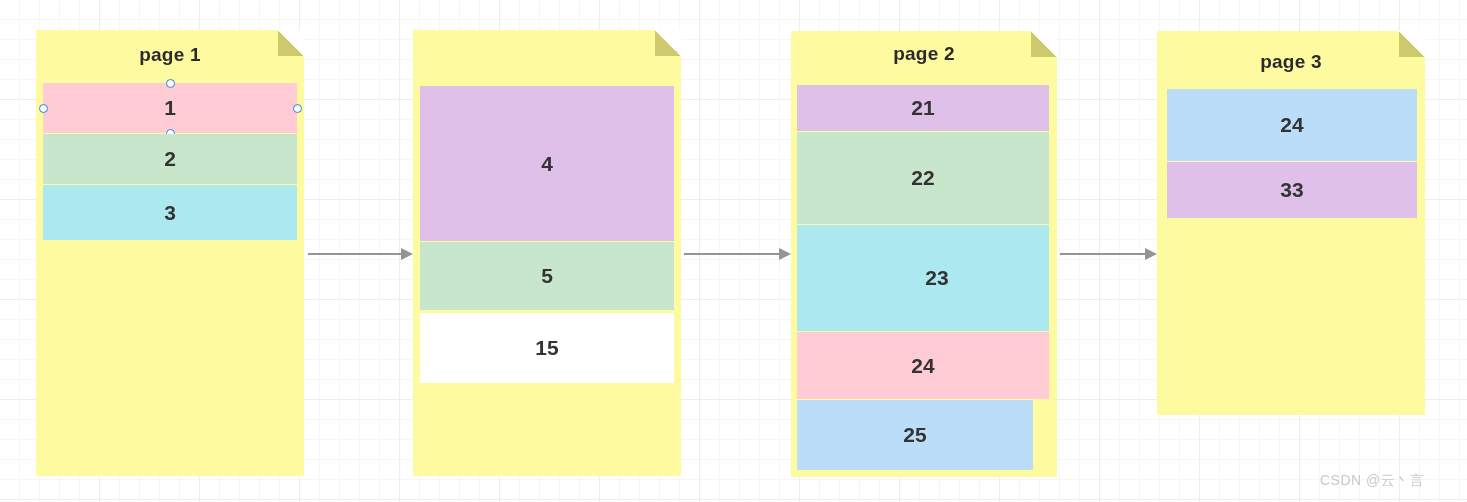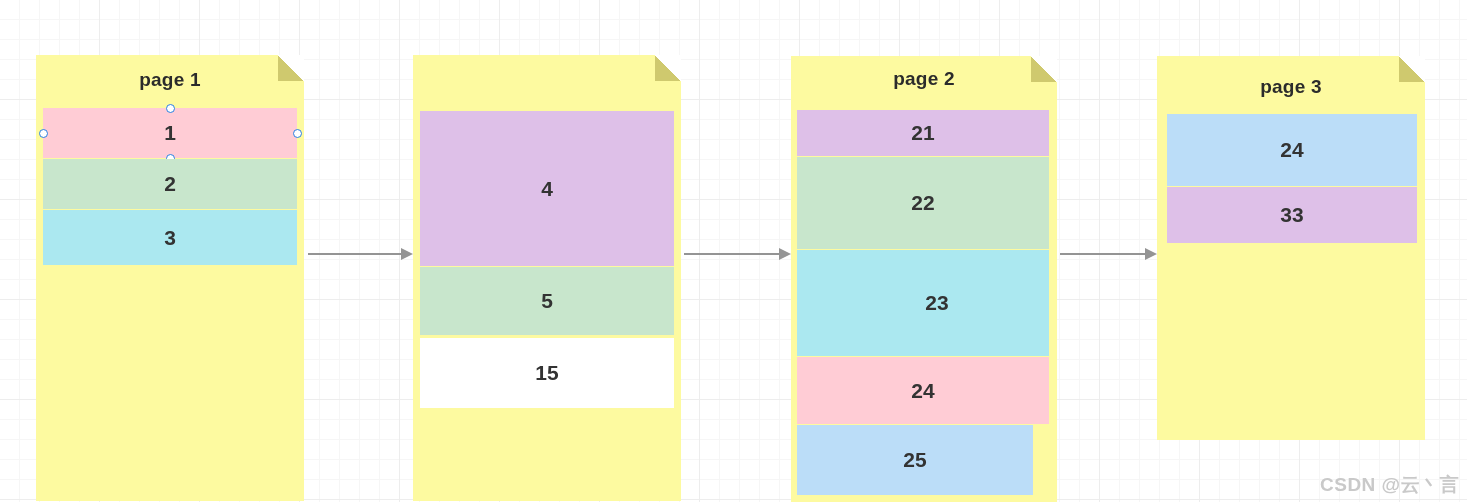--- a/index.html
+++ b/index.html
@@ -28,21 +28,20 @@
       20px 20px,
       20px 20px;
     background-position: -1px -1px, -1px -1px, -1px -1px, -1px -1px;
   }
 
   
   .page {
     position: absolute;
     background: #fdfaa0;
     box-sizing: border-box;
-    margin-top: 25px;
   }
   .page-fold {
     position: absolute;
     top: 0;
     right: 0;
     width: 26px;
     height: 26px;
     background: linear-gradient(
       to bottom left,
       #ffffff 0%, #ffffff 50%,
@@ -105,25 +104,24 @@
     margin-top: -4.5px;
     border-radius: 50%;
     background: #ffffff;
     border: 1.6px solid #2b7fe0;
     box-sizing: border-box;
   }
 
   
   .watermark {
     position: absolute;
-    font-size: 19px;
+    font-size: 14px;
     color: #c9c9c9;
     white-space: nowrap;
     letter-spacing: .5px;
-    font-weight: bold;
   }
 </style>
 </head>
 <body>
 
 <div id="canvas" style="width: 1467px; height: 502px;">
     <div class="page" style="left: 36px; top: 30px; width: 268px; height: 446px; background: rgb(253, 250, 160);">
       <div class="page-fold"></div>
       <div class="page-title" style="top: 14px;">page 1</div>
       <div class="block" style="left: 7px; top: 53px; width: 254px; height: 50px; background: rgb(255, 204, 213);">1</div>

